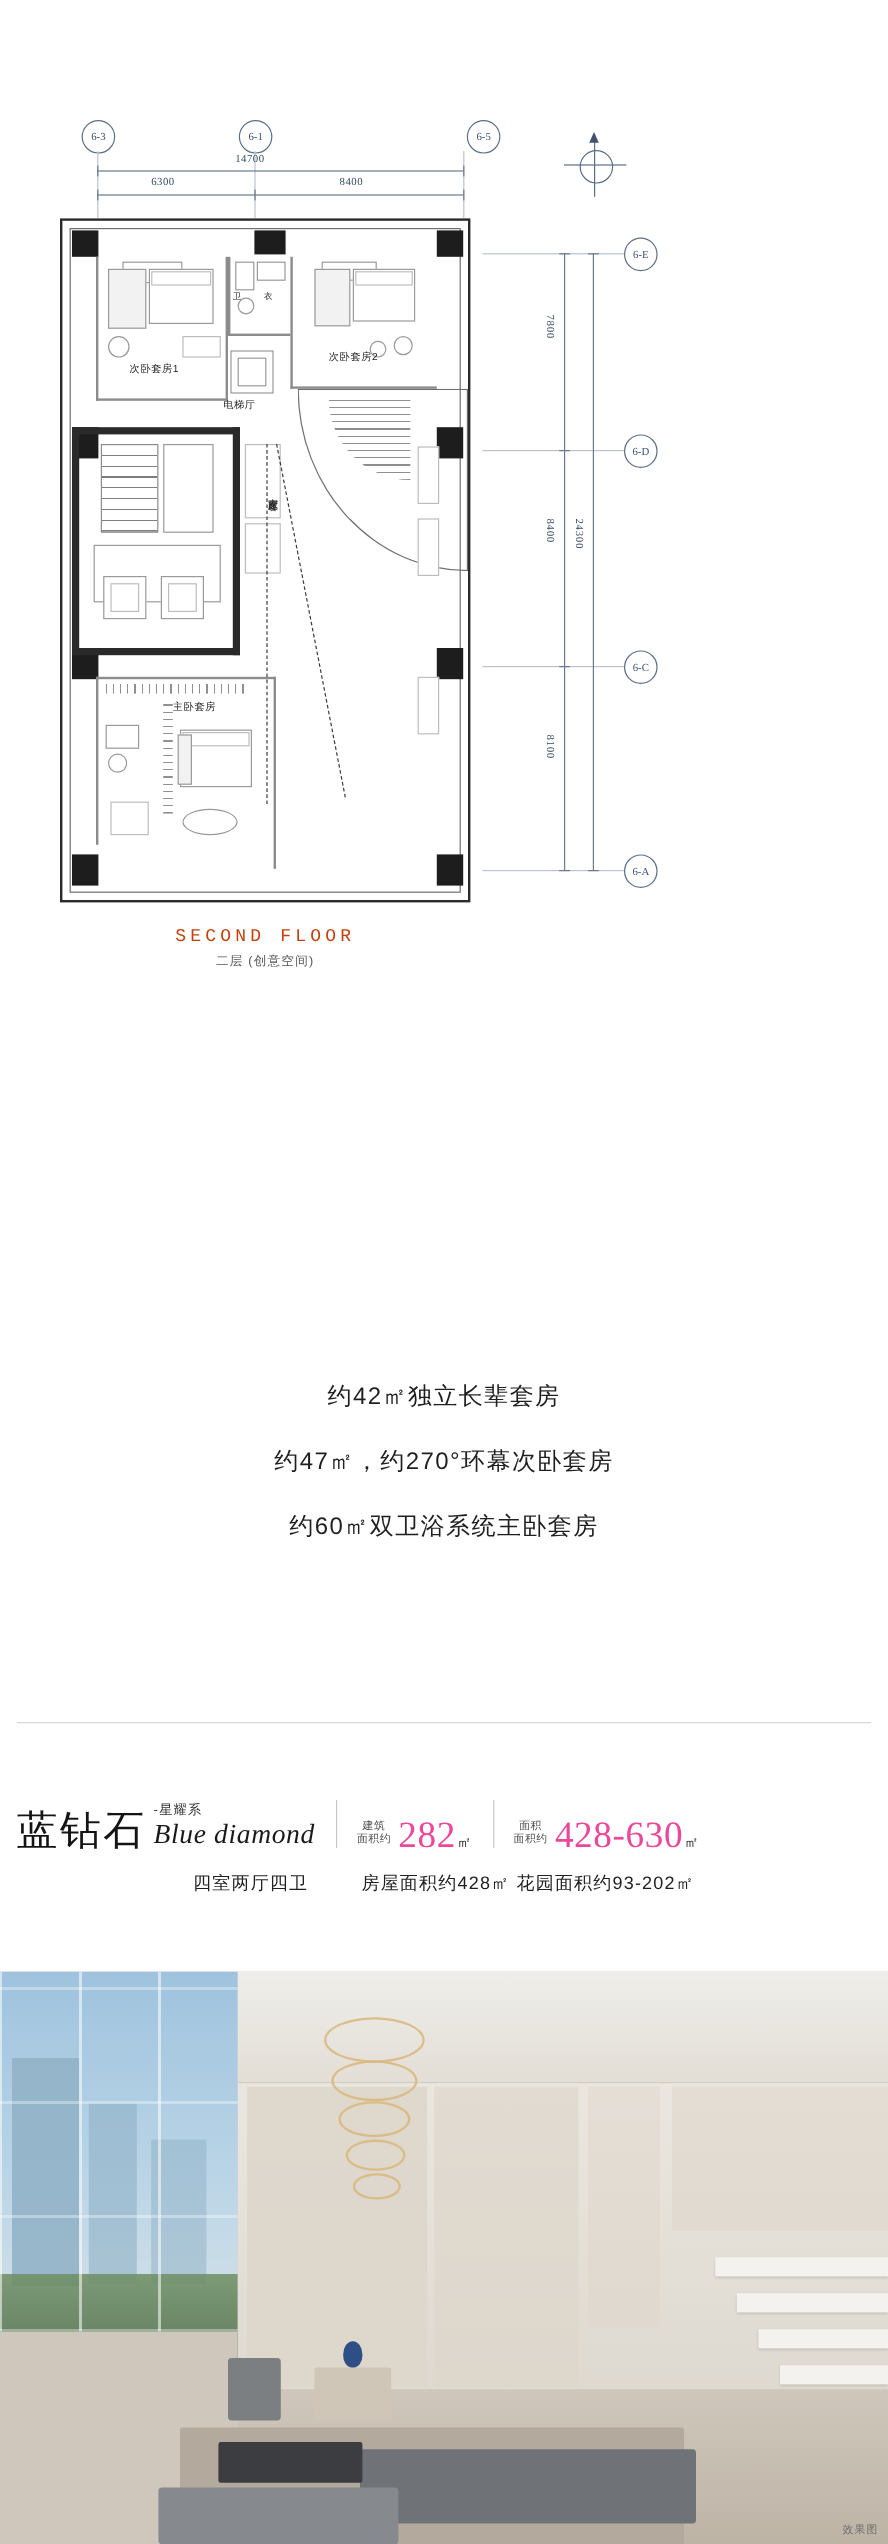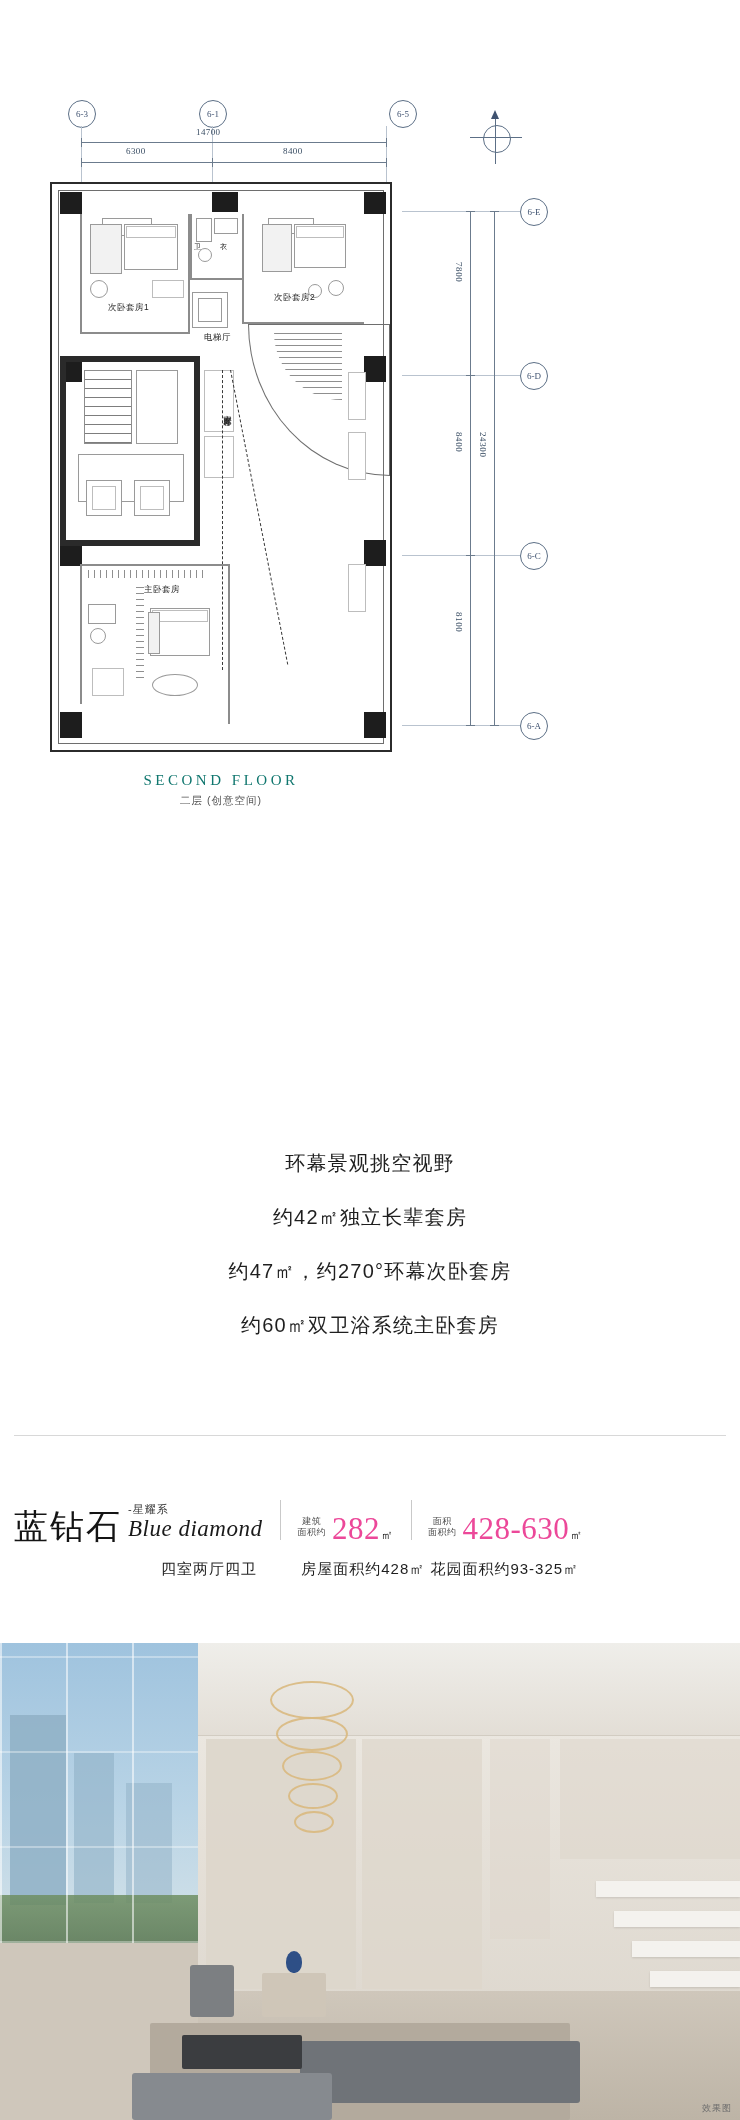--- a/index.html
+++ b/index.html
@@ -185,24 +185,24 @@
   }
 
   .floor-caption{
     position:absolute;
     left:0;
     top:672px;
     width:342px;
     text-align:center;
   }
   .floor-en{
-    font-family:Liberation Serif, serif;
+    font-family:Liberation Mono, monospace;
     font-size:15px;
     letter-spacing:3.5px;
-    color:#0f766e;
+    color:#c2410c;
   }
   .floor-cn{
     margin-top:5px;
     font-size:10.5px;
     color:#555;
     letter-spacing:1px;
   }
 
   
   .points{
@@ -499,21 +499,21 @@
         <div class="fx" style="left:216px;top:34px;width:44px;height:14px;"></div>
         <div class="fx fill" style="left:210px;top:40px;width:28px;height:46px;"></div>
         <div class="fx" style="left:242px;top:40px;width:50px;height:42px;"></div>
         <div class="fx light" style="left:244px;top:42px;width:46px;height:10px;"></div>
         <div class="circle" style="left:276px;top:96px;width:14px;height:14px;"></div>
         <div class="circle" style="left:256px;top:100px;width:12px;height:12px;"></div>
         <div class="room-lbl" style="left:222px;top:108px;">次卧套房2</div>
 
         <div class="fx" style="left:140px;top:108px;width:34px;height:34px;"></div>
         <div class="fx" style="left:146px;top:114px;width:22px;height:22px;"></div>
-        <div class="room-lbl" style="left:134px;top:148px;margin-left:18px;">电梯厅</div>
+        <div class="room-lbl" style="left:134px;top:148px;">电梯厅</div>
 
         <div class="wall" style="left:8px;top:172px;width:140px;height:6px;"></div>
         <div class="wall" style="left:8px;top:172px;width:6px;height:190px;"></div>
         <div class="wall" style="left:142px;top:172px;width:6px;height:190px;"></div>
         <div class="wall" style="left:8px;top:356px;width:140px;height:6px;"></div>
         <div class="stair-run" style="left:32px;top:186px;width:46px;height:72px;"></div>
         <div class="fx" style="left:84px;top:186px;width:40px;height:72px;"></div>
         <div class="fx" style="left:26px;top:270px;width:104px;height:46px;"></div>
         <div class="fx" style="left:34px;top:296px;width:34px;height:34px;"></div>
         <div class="fx" style="left:82px;top:296px;width:34px;height:34px;"></div>
@@ -549,21 +549,20 @@
       </div>
 
       <div class="floor-caption">
         <div class="floor-en">SECOND FLOOR</div>
         <div class="floor-cn">二层 (创意空间)</div>
       </div>
     </div>
   </div>
 
   <div class="points">
-    <p>环幕景观挑空视野</p>
     <p>约42㎡独立长辈套房</p>
     <p>约47㎡，约270°环幕次卧套房</p>
     <p>约60㎡双卫浴系统主卧套房</p>
   </div>
 
   <div class="divider"></div>
 
   <div class="title-block">
     <div class="tb-row">
       <div class="brand-cn">蓝钻石</div>
@@ -591,21 +590,21 @@
           <div>面积约</div>
         </div>
         <div class="metric-val">428-630</div>
         <div class="metric-unit">㎡</div>
       </div>
     </div>
 
     <div class="sub-row">
       <span>四室两厅四卫</span>
       <span class="gap"></span>
-      <span>房屋面积约428㎡ 花园面积约93-325㎡</span>
+      <span>房屋面积约428㎡ 花园面积约93-202㎡</span>
     </div>
   </div>
 
   <div class="photo">
     <div class="ph-wallR"></div>
     <div class="ph-ceiling"></div>
 
     <div class="ph-panel" style="left:206px;top:96px;width:150px;height:250px;"></div>
     <div class="ph-panel" style="left:362px;top:96px;width:120px;height:250px;opacity:.7;"></div>
     <div class="ph-panel" style="left:490px;top:96px;width:60px;height:200px;opacity:.5;"></div>

